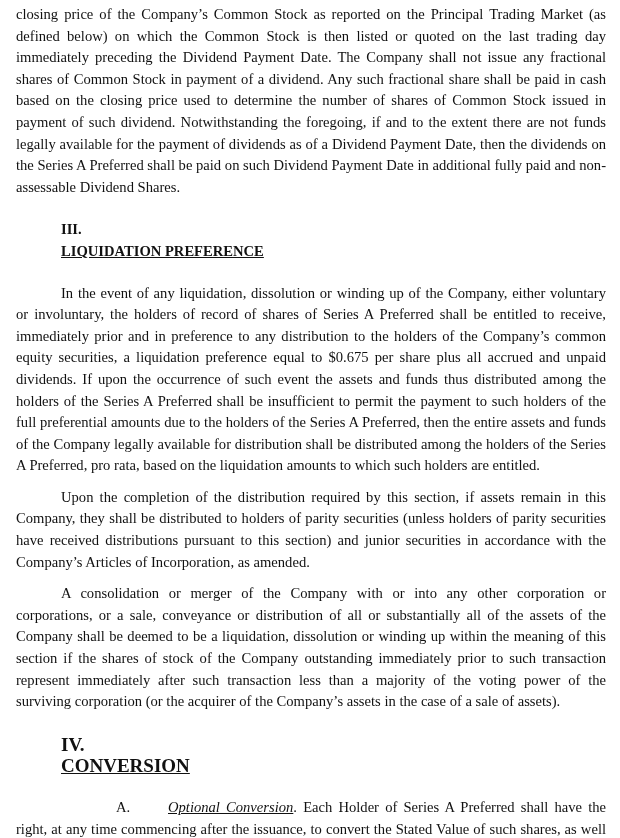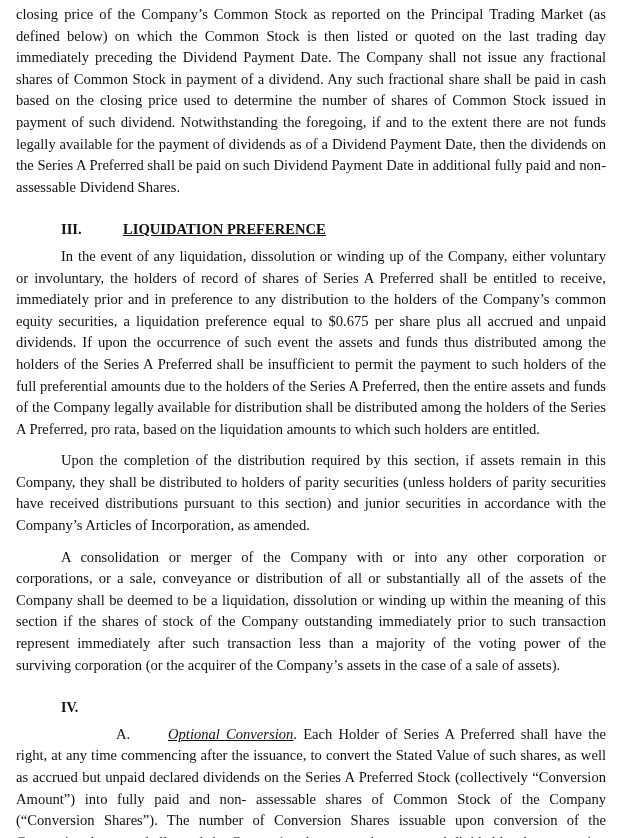--- a/index.html
+++ b/index.html
@@ -8,46 +8,47 @@
     font-family: "Liberation Serif", "DejaVu Serif", serif;
     color: #111111;
     font-size: 14.6px;
     line-height: 21.6px;
   }
   .page { position: relative; width: 620px; height: 838px; padding: 0 14px 0 16px; box-sizing: border-box; }
   .para { margin: 0; text-align: justify; text-align-last: left; }
   .first { padding-top: 4px; }
   .indent { text-indent: 45px; }
   .heading {
-    font-weight: bold; margin: 0; padding-left: 45px; display: flex; align-items: baseline;
+    font-weight: bold; margin: 0; padding-left: 45px; display: flex; align-items: baseline; flex-direction: column;
   }
   .heading .num { width: 62px; display: inline-block; }
   .heading .title { text-decoration: underline; }
   .gap-h1 { margin-top: 21px; }
   .gap-p { margin-top: 10px; }
-  .gap-after-h { margin-top: 5px; }
+  .gap-after-h { margin-top: 20px; }
   .sub-label { display: inline-block; width: 52px; text-indent: 0; }
   .sub-indent { padding-left: 0; text-indent: 100px; }
   u { text-decoration: underline; font-style: italic; }
 </style>
 </head>
 <body>
 
 <div class="page">
 
   <p class="para first">closing price of the Company’s Common Stock as reported on the Principal Trading Market (as defined below) on which the Common Stock is then listed or quoted on the last trading day immediately preceding the Dividend Payment Date.  The Company shall not issue any fractional shares of Common Stock in payment of a dividend.  Any such fractional share shall be paid in cash based on the closing price used to determine the number of shares of Common  Stock issued in payment of such dividend. Notwithstanding the foregoing, if and to the extent there are not funds legally available for the payment of dividends as of a Dividend Payment Date, then the dividends on the Series A Preferred shall be paid on such Dividend Payment Date in additional fully paid and non-assessable Dividend Shares.</p>
 
   <h2 class="heading gap-h1" style="font-size:14.6px;">
     <span class="num">III.</span>
     <span class="title">LIQUIDATION PREFERENCE</span>
   </h2>
 
   <p class="para indent gap-after-h">In the event of any liquidation, dissolution or winding up of the Company, either voluntary or involuntary, the holders of record of shares of Series A Preferred shall be entitled to  receive,  immediately prior and in preference to any distribution to the holders of the Company’s common equity securities, a liquidation preference equal to $0.675 per share plus all accrued and unpaid dividends. If upon the occurrence of such event the assets and funds thus distributed among the  holders of the Series A Preferred shall be insufficient to permit the payment to such holders of  the full preferential amounts due to the holders of the Series A Preferred, then the entire assets  and funds of the Company legally available for distribution shall be distributed among the holders  of the Series A Preferred, pro rata, based on the liquidation amounts to which such holders are  entitled.</p>
   <p class="para indent gap-p">Upon the completion of the distribution required by this section, if assets remain in this  Company, they shall be distributed to holders of parity securities (unless holders of parity securities  have received distributions pursuant to this section) and junior securities in accordance with the  Company’s Articles of Incorporation, as amended.</p>
   <p class="para indent gap-p">A consolidation or merger of the Company with or into any other corporation  or corporations, or a sale, conveyance or distribution of all or substantially all of the assets of the  Company shall be deemed to be a liquidation, dissolution or winding up within the meaning of this  section if the shares of stock of the Company outstanding immediately prior to such transaction represent immediately after such transaction less than a majority of the voting power of the  surviving corporation (or the acquirer of the Company’s assets in the case of a sale of assets).</p>
 
-  <h2 class="heading gap-h1" style="font-size:14px;">
+  <h2 class="heading gap-h1" style="font-size:19px;">
     <span class="num">IV.</span>
+    <span class="title">CONVERSION</span>
   </h2>
 
   <p class="para sub-indent gap-after-h"><span class="sub-label">A.</span><u>Optional Conversion</u><span>. Each Holder of Series A Preferred shall have the right, at any time commencing after the issuance, to convert the Stated Value of such shares, as well as accrued but unpaid declared dividends on the Series A  Preferred Stock (collectively “Conversion Amount”) into  fully paid and non- assessable shares of Common Stock of the Company (“Conversion Shares”). The number  of Conversion Shares issuable upon conversion of the Conversion Amount shall equal the Conversion Amount to be converted divided by the conversion price then in effect. The conversion price of the Series A Preferred shall be $0.675, subject to adjustment (the “Conversion Price”). No  fractional shares of Common Stock shall be</span></p>
 
 </div>
 
 </body></html>

